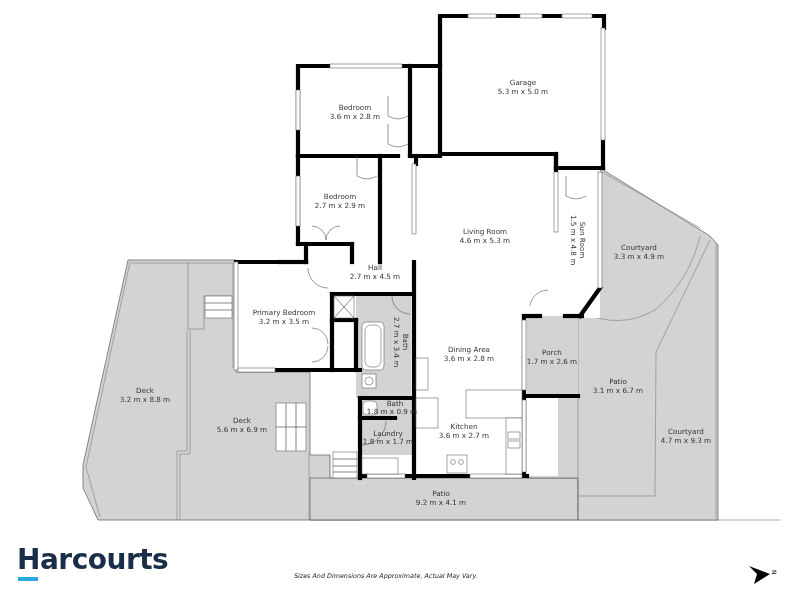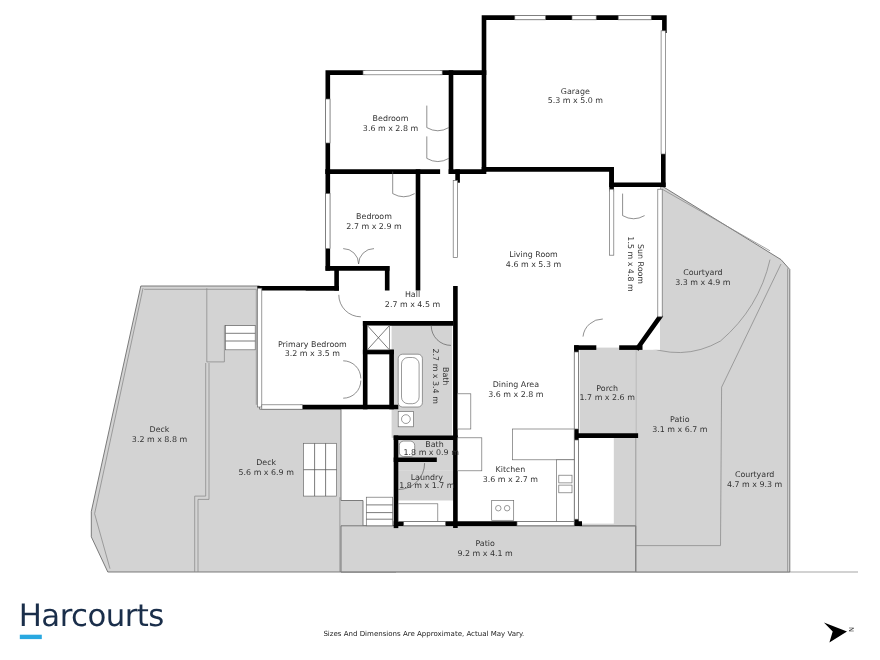--- a/index.html
+++ b/index.html
@@ -9,23 +9,23 @@
   .outdoor { fill: #d3d3d3; stroke: #6b6b6b; stroke-width: 0.8; }
   .outdoor-outline { fill: none; stroke: #8a8a8a; stroke-width: 0.7; }
   .indoor { fill: #ffffff; }
   .wet { fill: #d3d3d3; }
   .wall { fill: none; stroke: #000000; stroke-width: 4.2; stroke-linecap: square; }
   .thin { fill: none; stroke: #555555; stroke-width: 0.7; }
   .window { fill: #ffffff; stroke: #666666; stroke-width: 0.6; }
   .door { fill: none; stroke: #555555; stroke-width: 0.6; }
   .fixture { fill: #ffffff; stroke: #666666; stroke-width: 0.6; }
   #logo { position: absolute; left: 17px; top: 546px; }
-  #logo-text { font-family: "DejaVu Sans", sans-serif; font-weight: normal; font-size: 28px; color: #1a2e4a; letter-spacing: -0.5px; line-height: 28px; display: block; }
+  #logo-text { font-family: "DejaVu Sans", sans-serif; font-weight: bold; font-size: 28px; color: #1a2e4a; letter-spacing: -0.5px; line-height: 28px; display: block; }
   #logo-bar { position: absolute; left: 1px; top: 31px; width: 20px; height: 4px; }
-  #disclaimer { position: absolute; left: 294px; top: 572px; font-family: "DejaVu Sans", sans-serif; font-size: 6.4px; color: #222222; }
+  #disclaimer { position: absolute; left: 294px; top: 572px; font-family: "DejaVu Sans", sans-serif; font-size: 6.4px; color: #222222; font-style: italic; }
   #compass { position: absolute; left: 748px; top: 562px; width: 30px; height: 24px; }
 </style>
 </head>
 <body>
 
 <svg id="plan" viewBox="0 0 800 530" xmlns="http://www.w3.org/2000/svg">
 
   <g>
 
     <polygon class="outdoor" points="128,260 236,260 236,372 310,372 310,455 330,455 330,478 360,478 360,520 98,520 83,488 83,465"></polygon>

